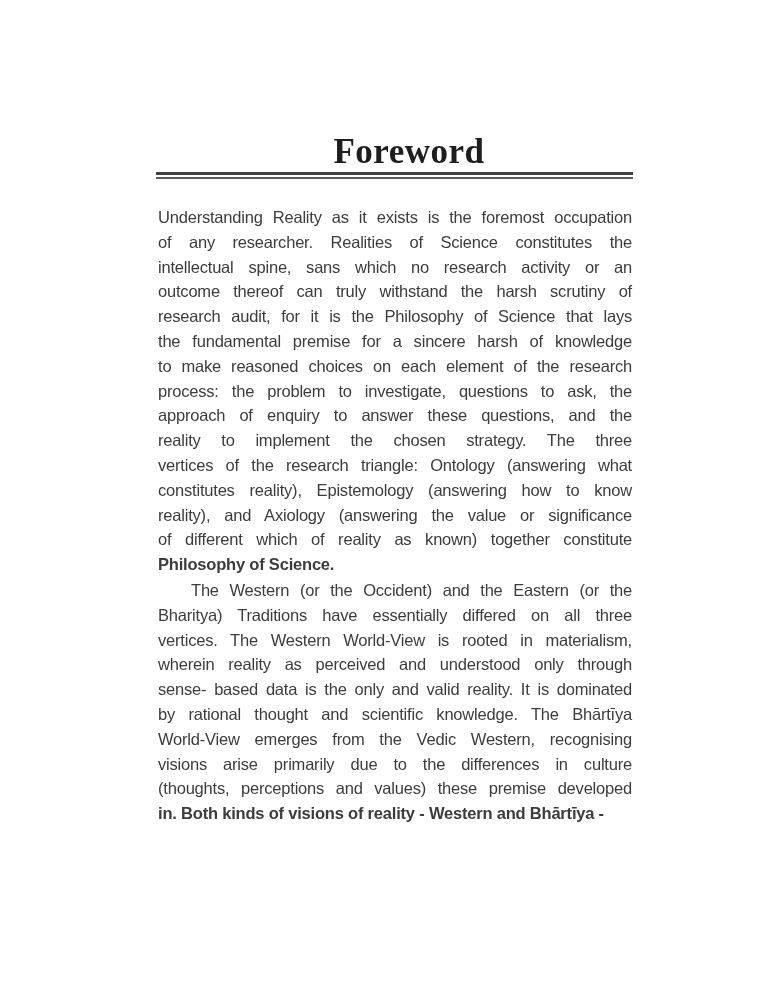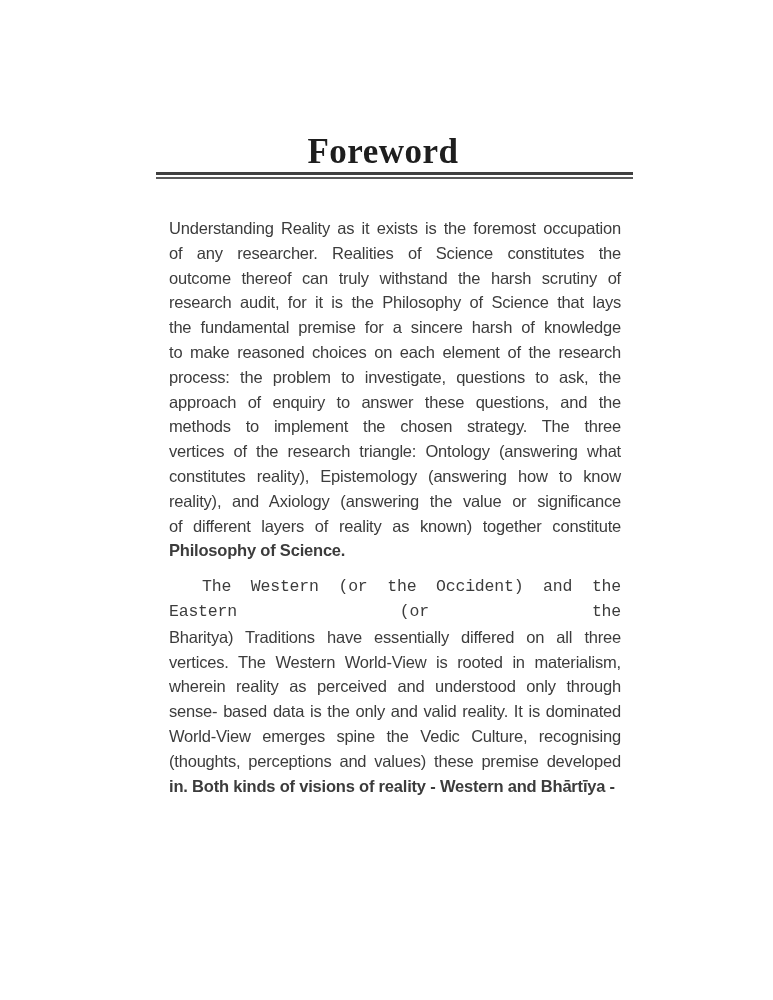--- a/index.html
+++ b/index.html
@@ -11,21 +11,21 @@
     position: relative;
     width: 773px;
     height: 1000px;
     background: #ffffff;
     overflow: hidden;
     font-family: "Liberation Sans", sans-serif;
   }
   .title {
     position: absolute;
     top: 133px;
-    left: 145px;
+    left: 171px;
     width: 476px;
     margin: 0;
     text-align: center;
     font-family: "Liberation Serif", serif;
     font-weight: 700;
     font-size: 35px;
     line-height: 37px;
     letter-spacing: 0.5px;
     color: #1e1e1e;
   }
@@ -40,62 +40,64 @@
   }
   .body-text {
     position: absolute;
     top: 204px;
     left: 157px;
     width: 476px;
     color: #3c3c3c;
     font-size: 16.5px;
     letter-spacing: -0.2px;
   }
-  .para { margin: 12px; }
+  .para { margin: 1px; }
   .line {
     line-height: 24.8px;
     text-align: justify;
     text-align-last: justify;
   }
   .line.lastline {
     text-align-last: left;
     font-weight: bold;
   }
   .para.indented .line.firstline {
     text-indent: 33px;
-    font-family: Liberation Mono, monospace;
   }
 </style>
 </head>
 <body>
 
 <div class="page">
   <h1 class="title">Foreword</h1>
   <div class="rule"></div>
   <div class="body-text">
       <div class="para">
         <div class="line firstline">Understanding Reality as it exists is the foremost occupation</div>
         <div class="line">of any researcher. Realities of Science constitutes the</div>
+        <div class="line">intellectual spine, sans which no research activity or an</div>
         <div class="line">outcome thereof can truly withstand the harsh scrutiny of</div>
         <div class="line">research audit, for it is the Philosophy of Science that lays</div>
         <div class="line">the fundamental premise for a sincere harsh of knowledge</div>
         <div class="line">to make reasoned choices on each element of the research</div>
         <div class="line">process: the problem to investigate, questions to ask, the</div>
         <div class="line">approach of enquiry to answer these questions, and the</div>
-        <div class="line">methods to implement the chosen strategy. The three</div>
+        <div class="line">reality to implement the chosen strategy. The three</div>
         <div class="line">vertices of the research triangle: Ontology (answering what</div>
         <div class="line">constitutes reality), Epistemology (answering how to know</div>
         <div class="line">reality), and Axiology (answering the value or significance</div>
-        <div class="line">of different layers of reality as known) together constitute</div>
+        <div class="line">of different which of reality as known) together constitute</div>
         <div class="line lastline">Philosophy of Science.</div>
       </div>
       <div class="para indented">
         <div class="line firstline">The Western (or the Occident) and the Eastern (or the</div>
         <div class="line">Bharitya) Traditions have essentially differed on all three</div>
         <div class="line">vertices. The Western World-View is rooted in materialism,</div>
         <div class="line">wherein reality as perceived and understood only through</div>
         <div class="line">sense- based data is the only and valid reality. It is dominated</div>
-        <div class="line">World-View emerges spine the Vedic Culture, recognising</div>
+        <div class="line">by rational thought and scientific knowledge. The Bhārtīya</div>
+        <div class="line">World-View emerges from the Vedic Western, recognising</div>
+        <div class="line">visions arise primarily due to the differences in culture</div>
         <div class="line">(thoughts, perceptions and values) these premise developed</div>
         <div class="line lastline">in. Both kinds of visions of reality - Western and Bhārtīya -</div>
       </div>
     </div>
 </div>
 
 </body></html>

